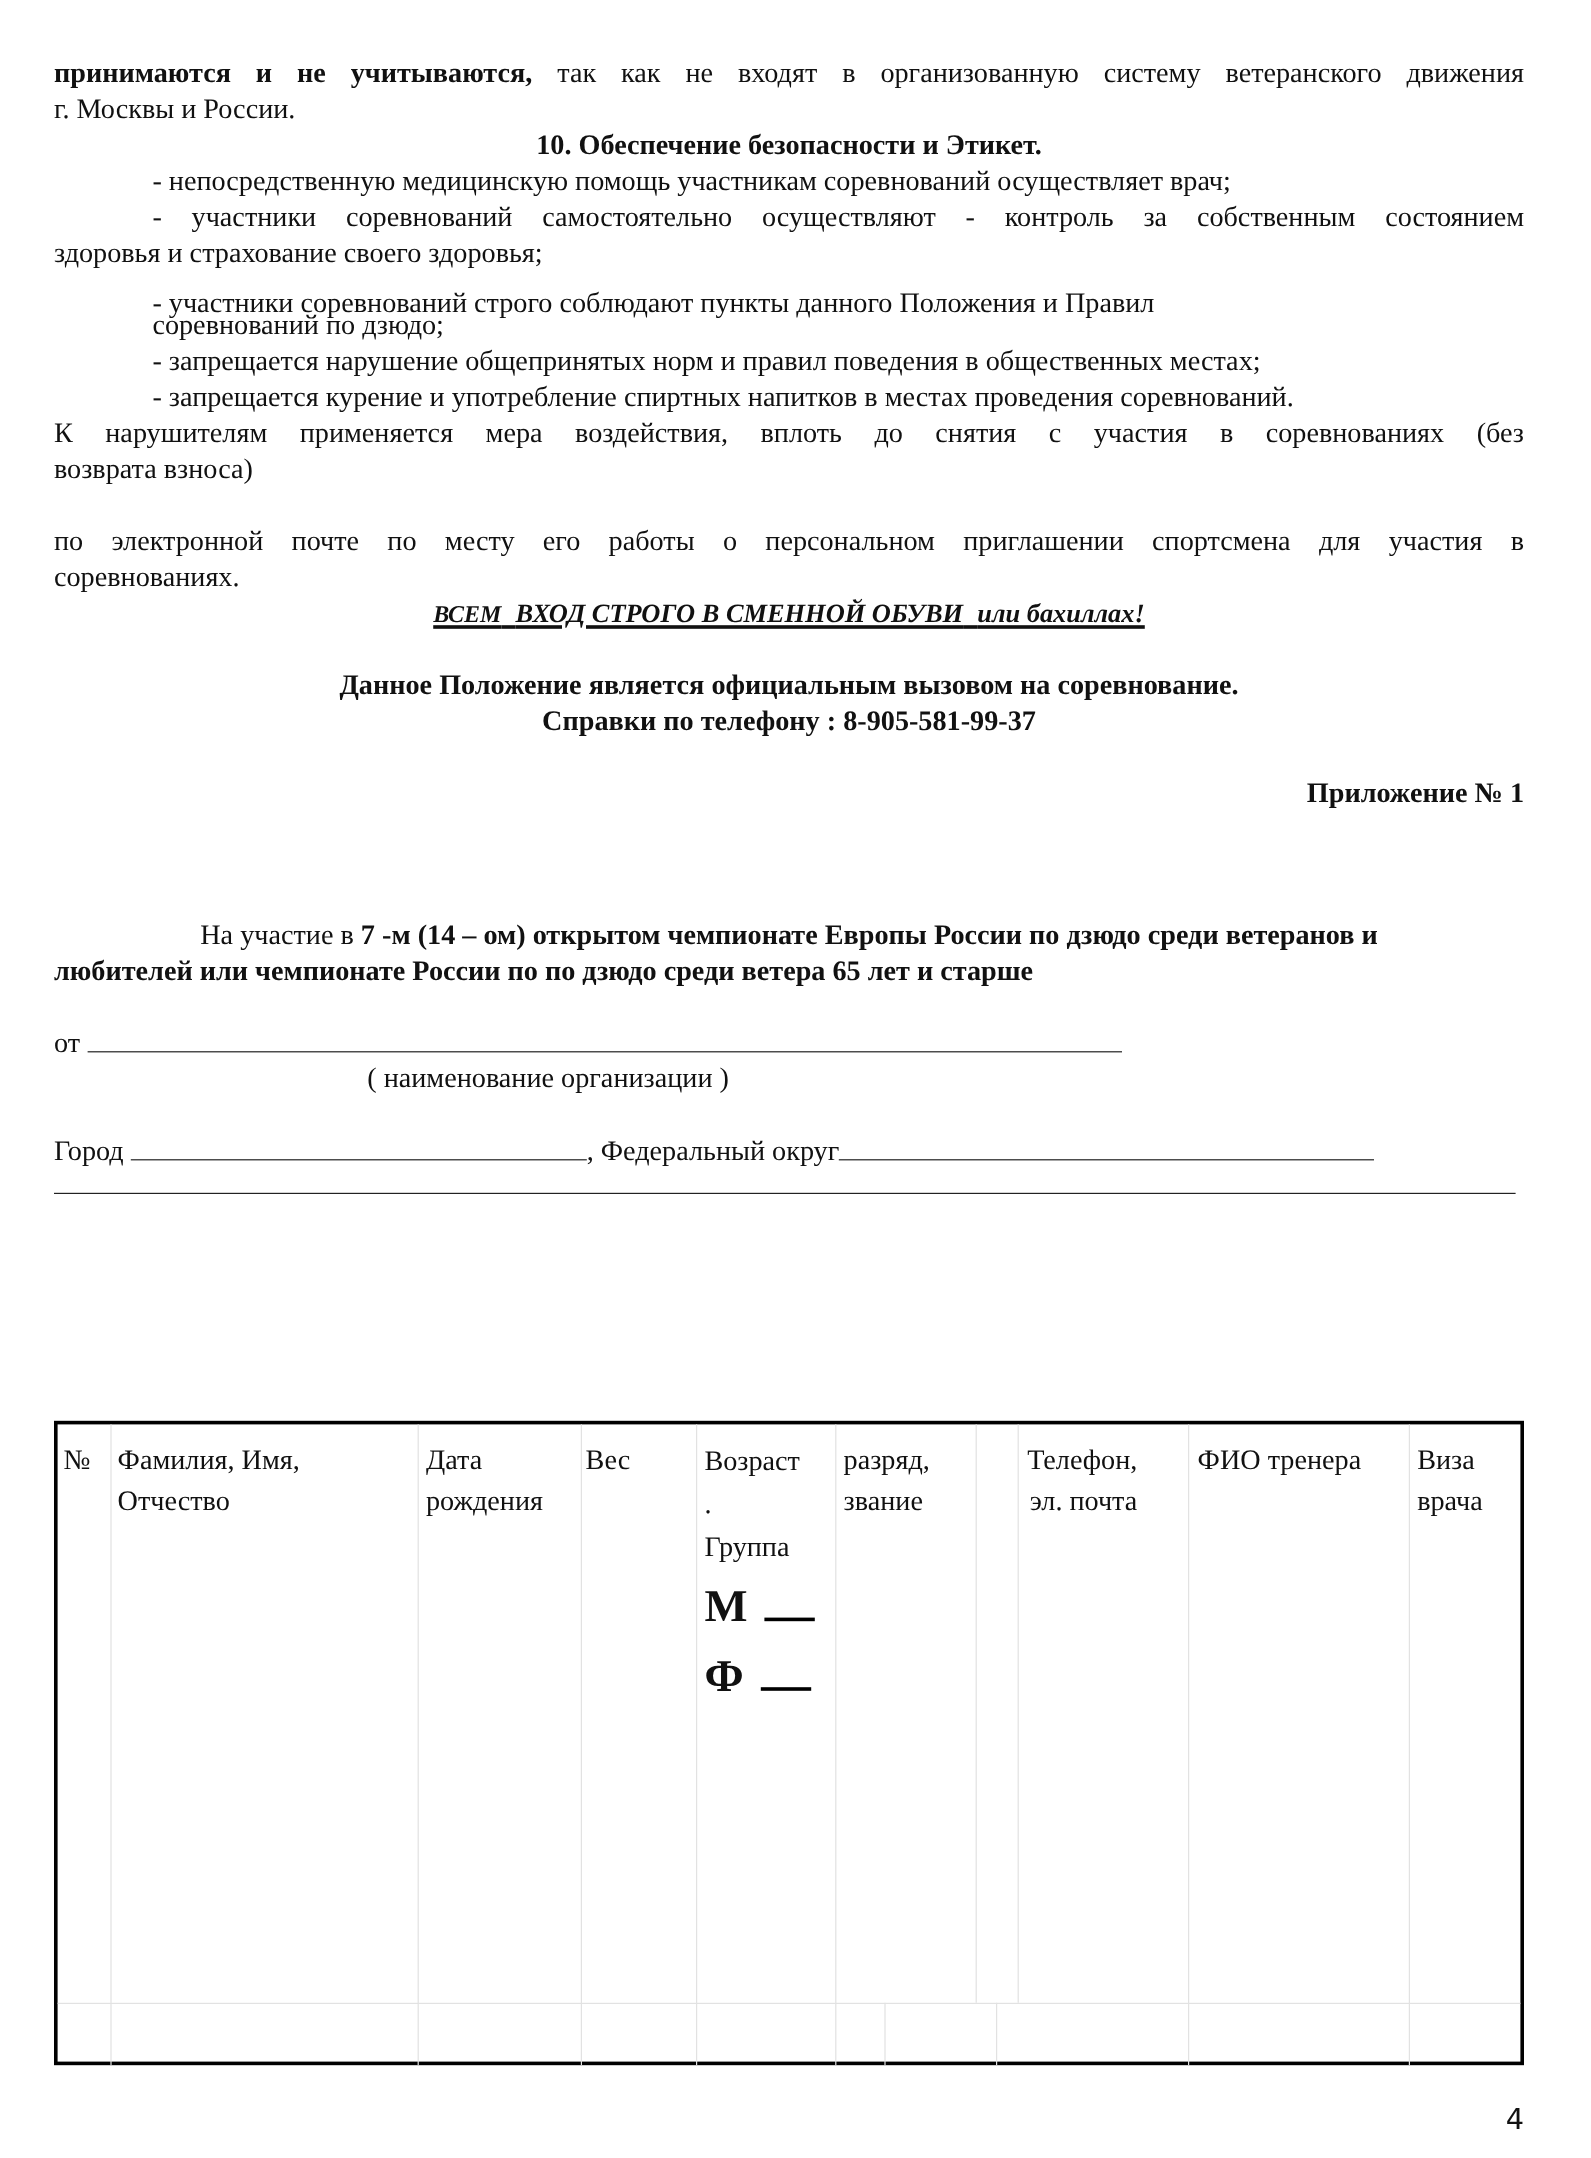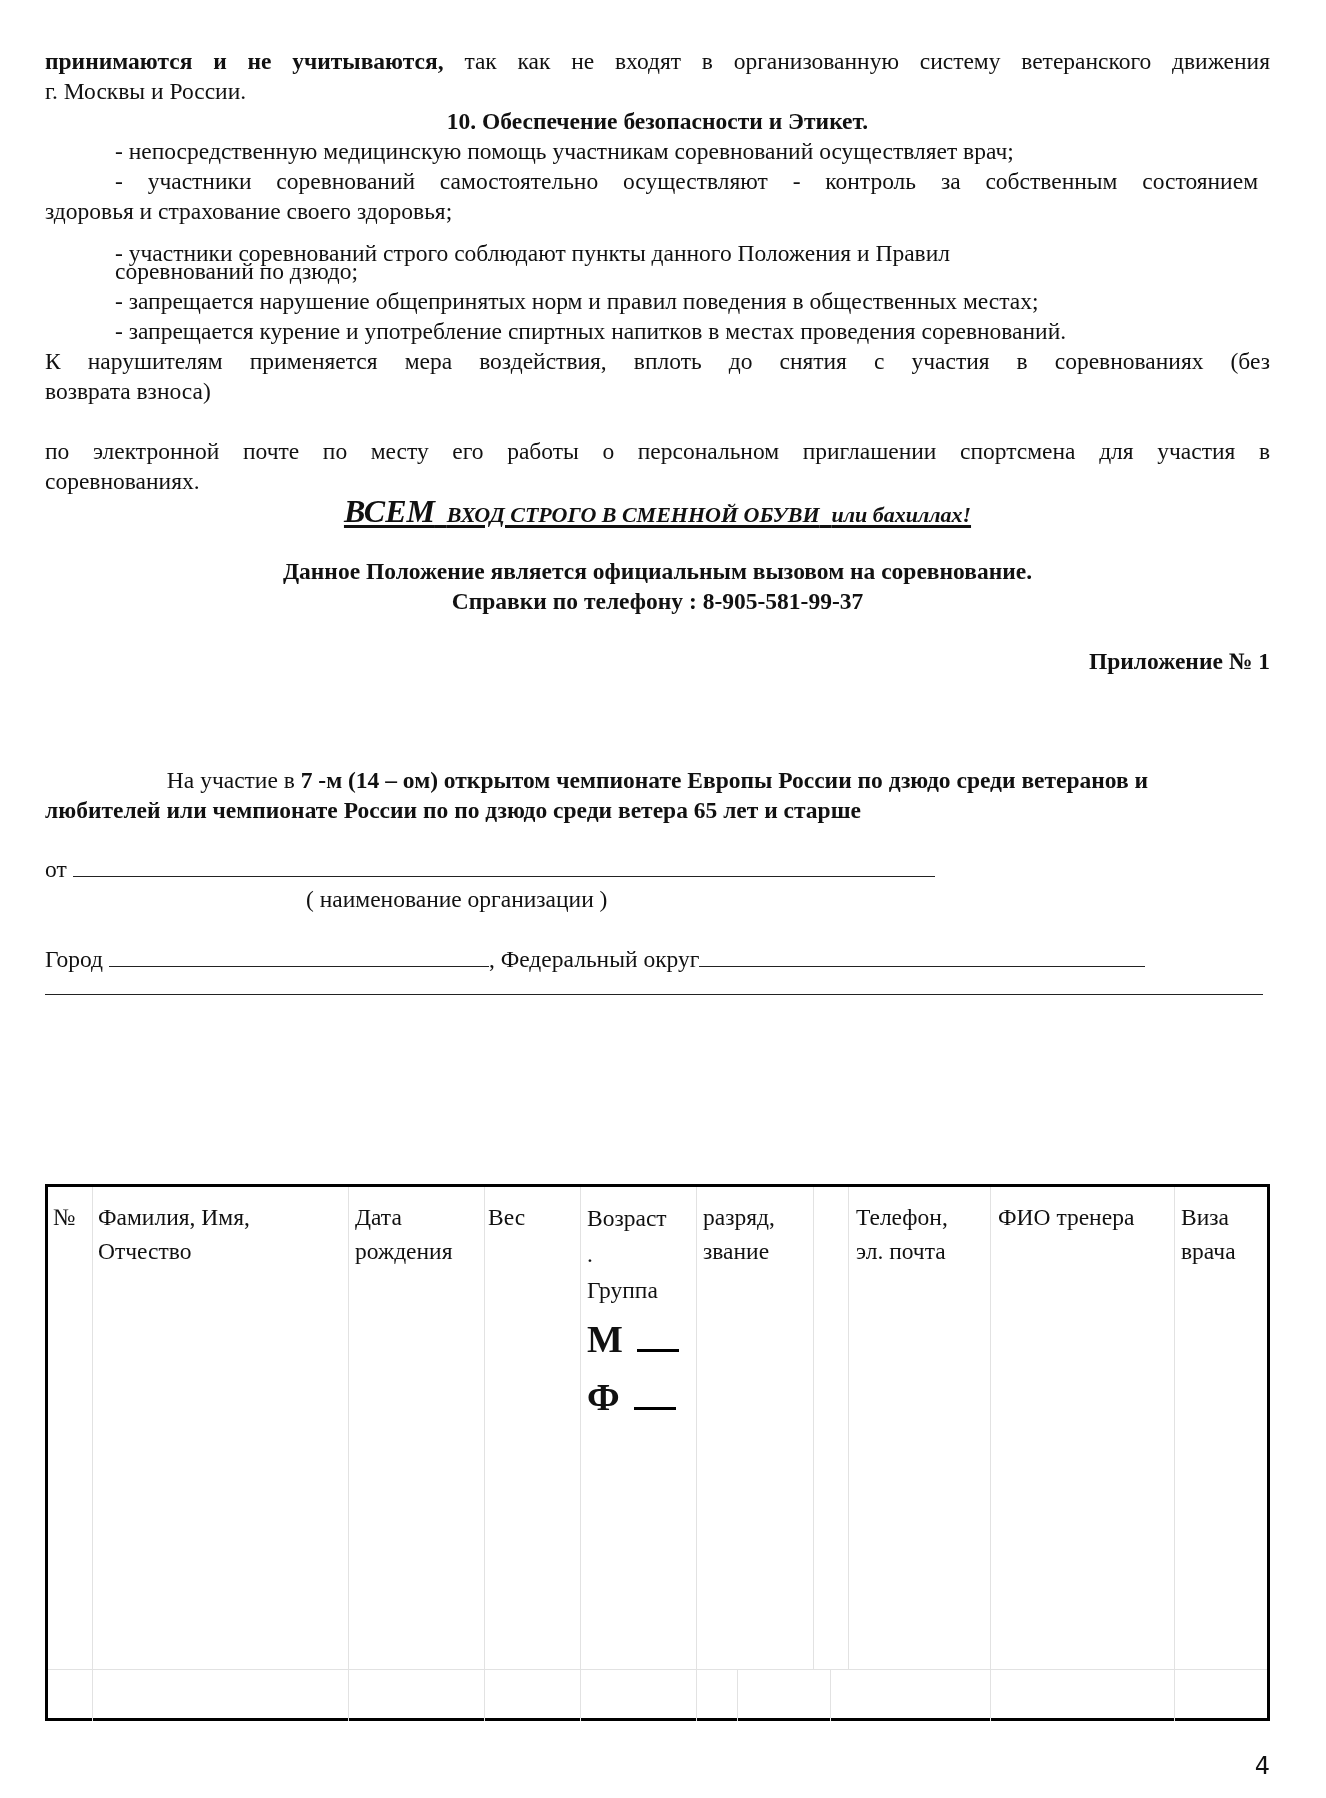--- a/index.html
+++ b/index.html
@@ -1,26 +1,26 @@
 <!DOCTYPE html>
 <html><head>
 <meta charset="utf-8">
 <style>
   html, body { margin: 0; padding: 0; background: #ffffff; }
   body { width: 1326px; height: 1798px; position: relative; overflow: hidden;
          font-family: "Liberation Serif", "DejaVu Serif", serif; color: #111; }
   .page { position: absolute; left: 0; top: 0; width: 1326px; height: 1798px; }
   .line { position: absolute; left: 45px; width: 1225px; font-size: 23.5px; line-height: 34px; white-space: nowrap; }
   .justify { text-align: justify; text-align-last: justify; white-space: normal; }
-  .indent { left: 115px; width: 1143px; }
+  .indent { left: 127px; width: 1143px; }
   .center { text-align: center; }
   .right { text-align: right; }
   b, .b { font-weight: bold; }
   .warn { font-weight: bold; font-style: italic; text-decoration: underline; text-decoration-thickness: 3px; text-underline-offset: 3px; }
-  .warn .big { font-size: 32px; }
+  .warn .big { font-size: 20px; }
   .warn .small { font-size: 22px; }
 
   
   .tbl { position: absolute; left: 45px; top: 1184px; width: 1225px; height: 537px;
          border: 3px solid #000; box-sizing: border-box; }
   .vl { position: absolute; width: 1px; background: #e2e2e2; }
   .hl { position: absolute; height: 1px; background: #e2e2e2; left: 0; right: 0; }
   .th { position: absolute; top: 13px; font-size: 23.5px; line-height: 34px; }
   .mf { position: absolute; font-size: 38px; font-weight: bold; line-height: 60px; }
   .mf .blank { display: inline-block; width: 42px; border-bottom: 3px solid #000; margin-left: 14px; vertical-align: baseline; height: 1px; }
@@ -105,21 +105,21 @@
       <div>Возраст</div>
       <div>.</div>
       <div>Группа</div>
     </div>
     <div class="mf" style="left:539px; top:122px;"><span>М</span><span class="blank"></span></div>
     <div class="mf" style="left:539px; top:180px;"><span>Ф</span><span class="blank"></span></div>
     <div class="th" style="left:655px;">
         <div>разряд,</div>
         <div>звание</div>
       </div>
-    <div class="th" style="left:808px;">
+    <div class="th" style="left:808px;text-align:right;">
         <div>Телефон,</div>
         <div>эл. почта</div>
       </div>
     <div class="th" style="left:950px;">
         <div>ФИО тренера</div>
       </div>
     <div class="th" style="left:1133px;">
         <div>Виза</div>
         <div>врача</div>
       </div>

